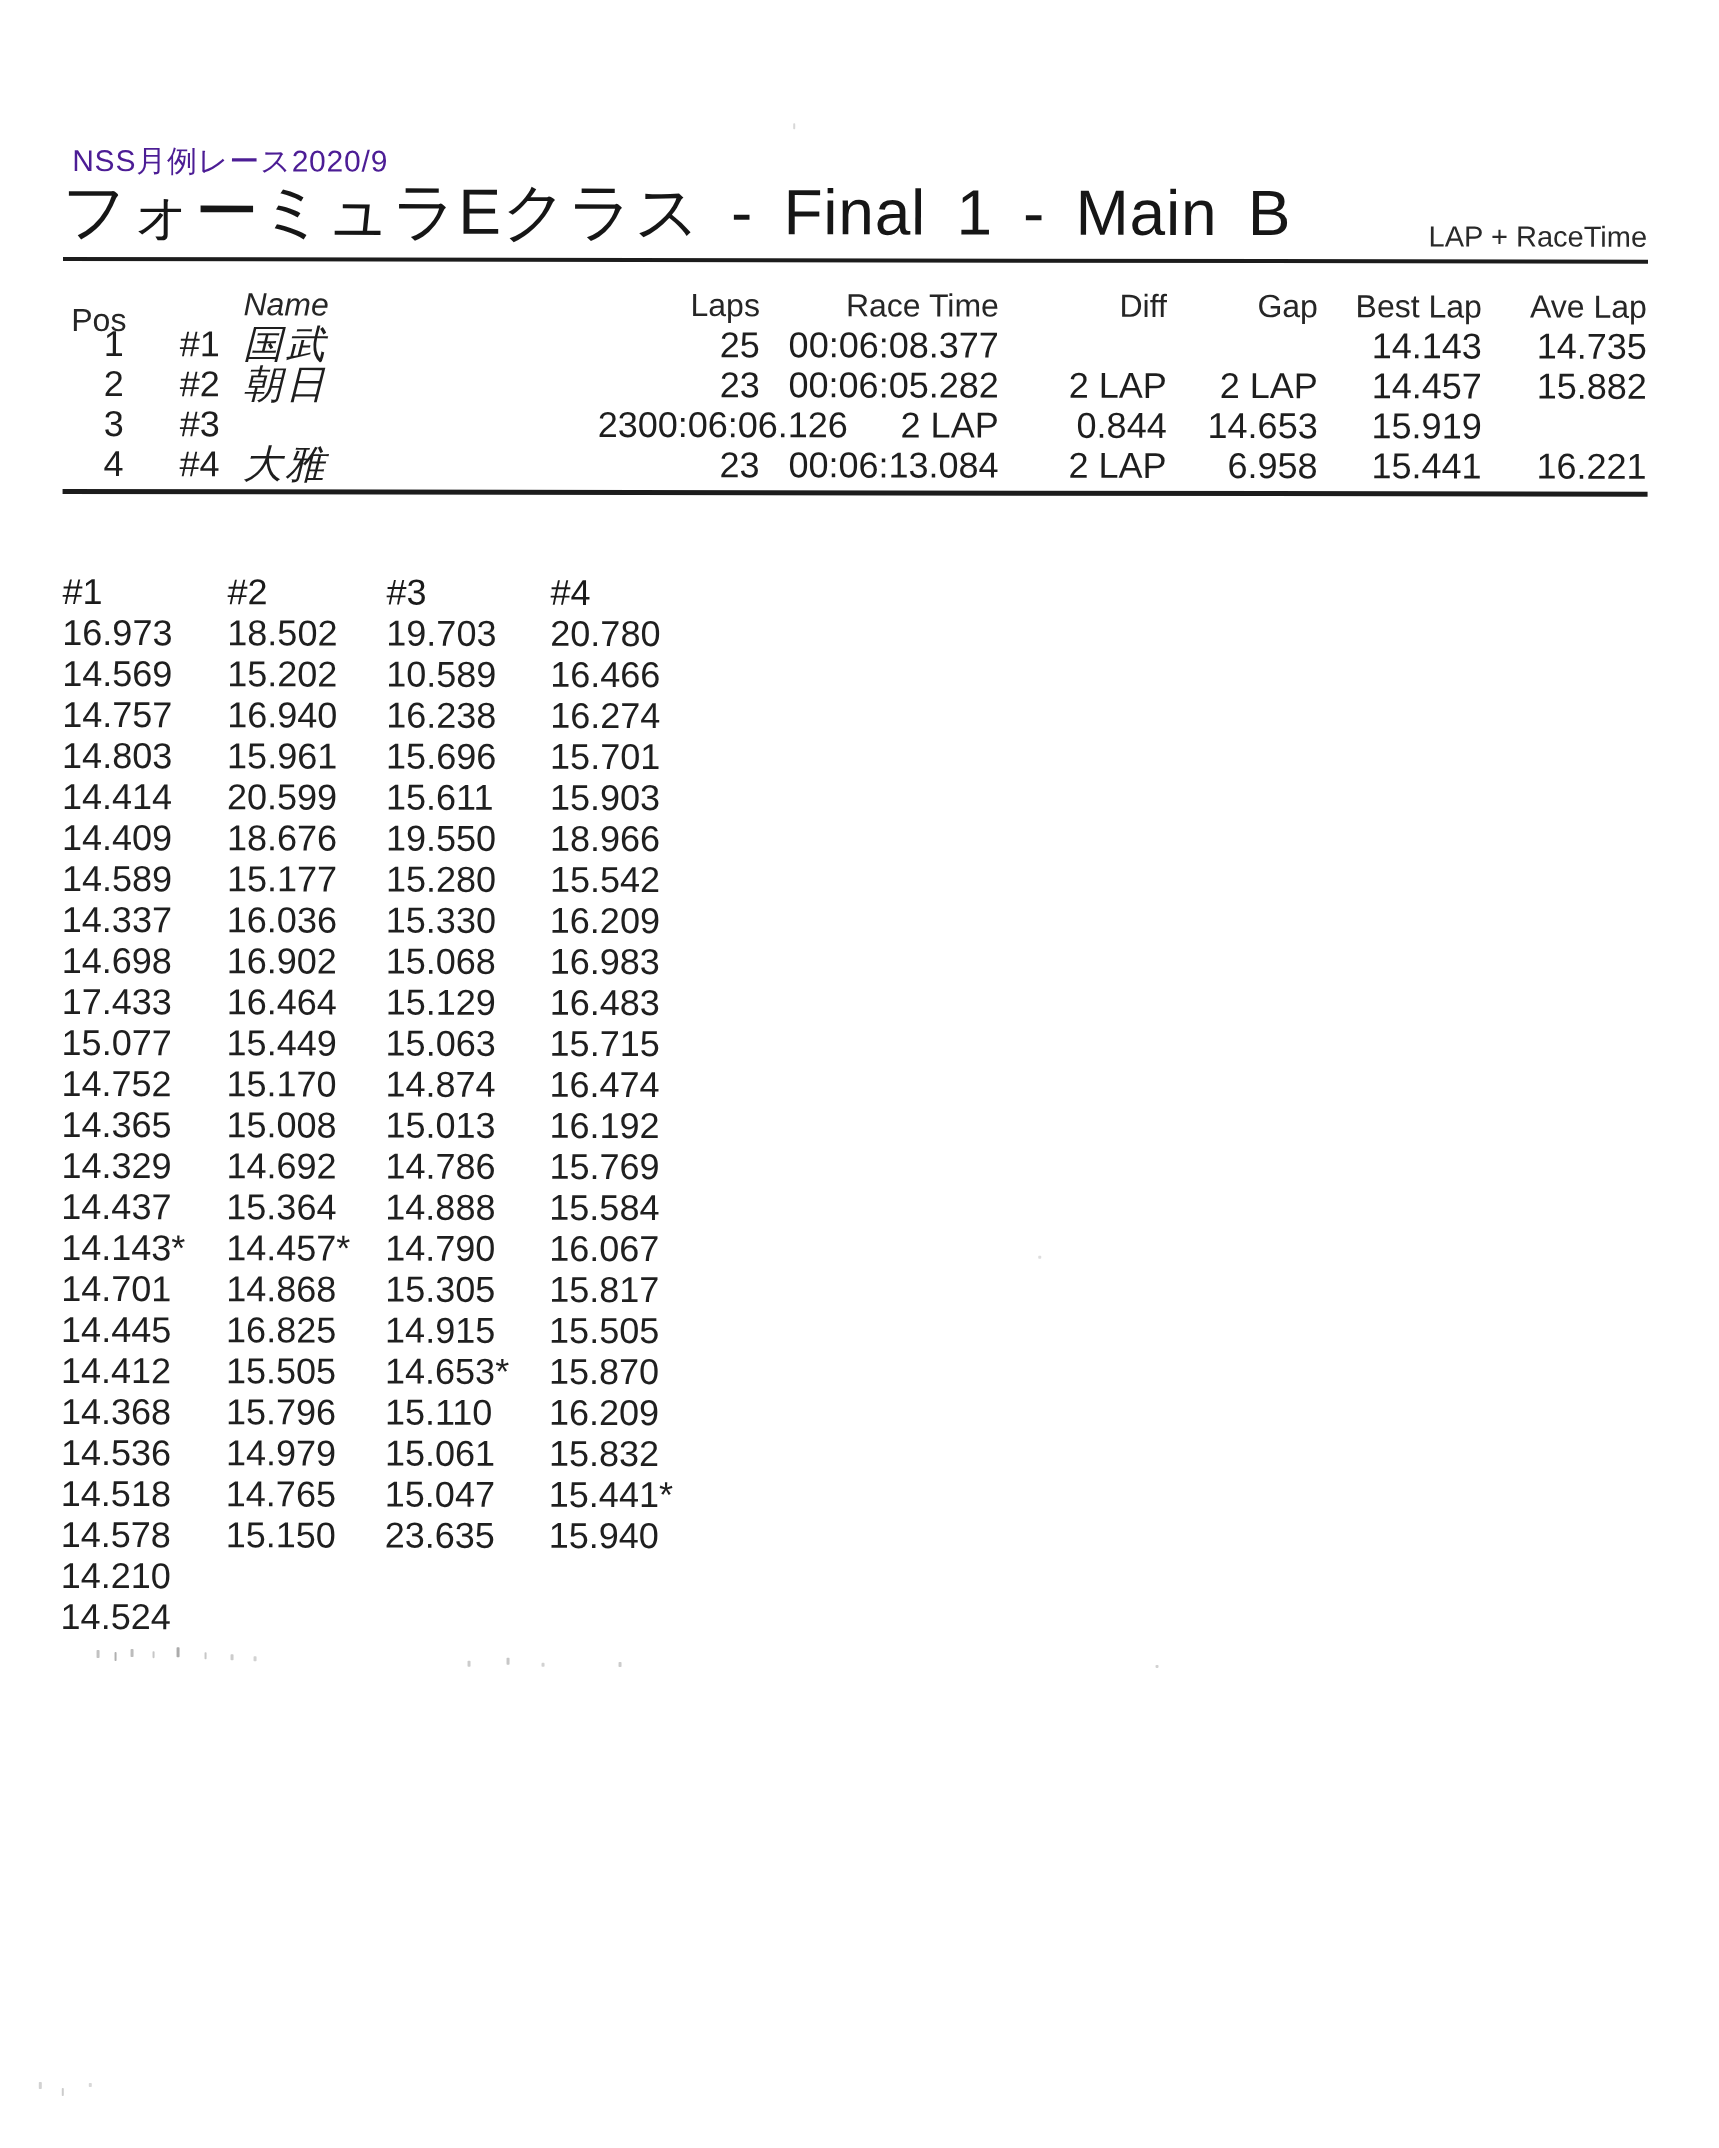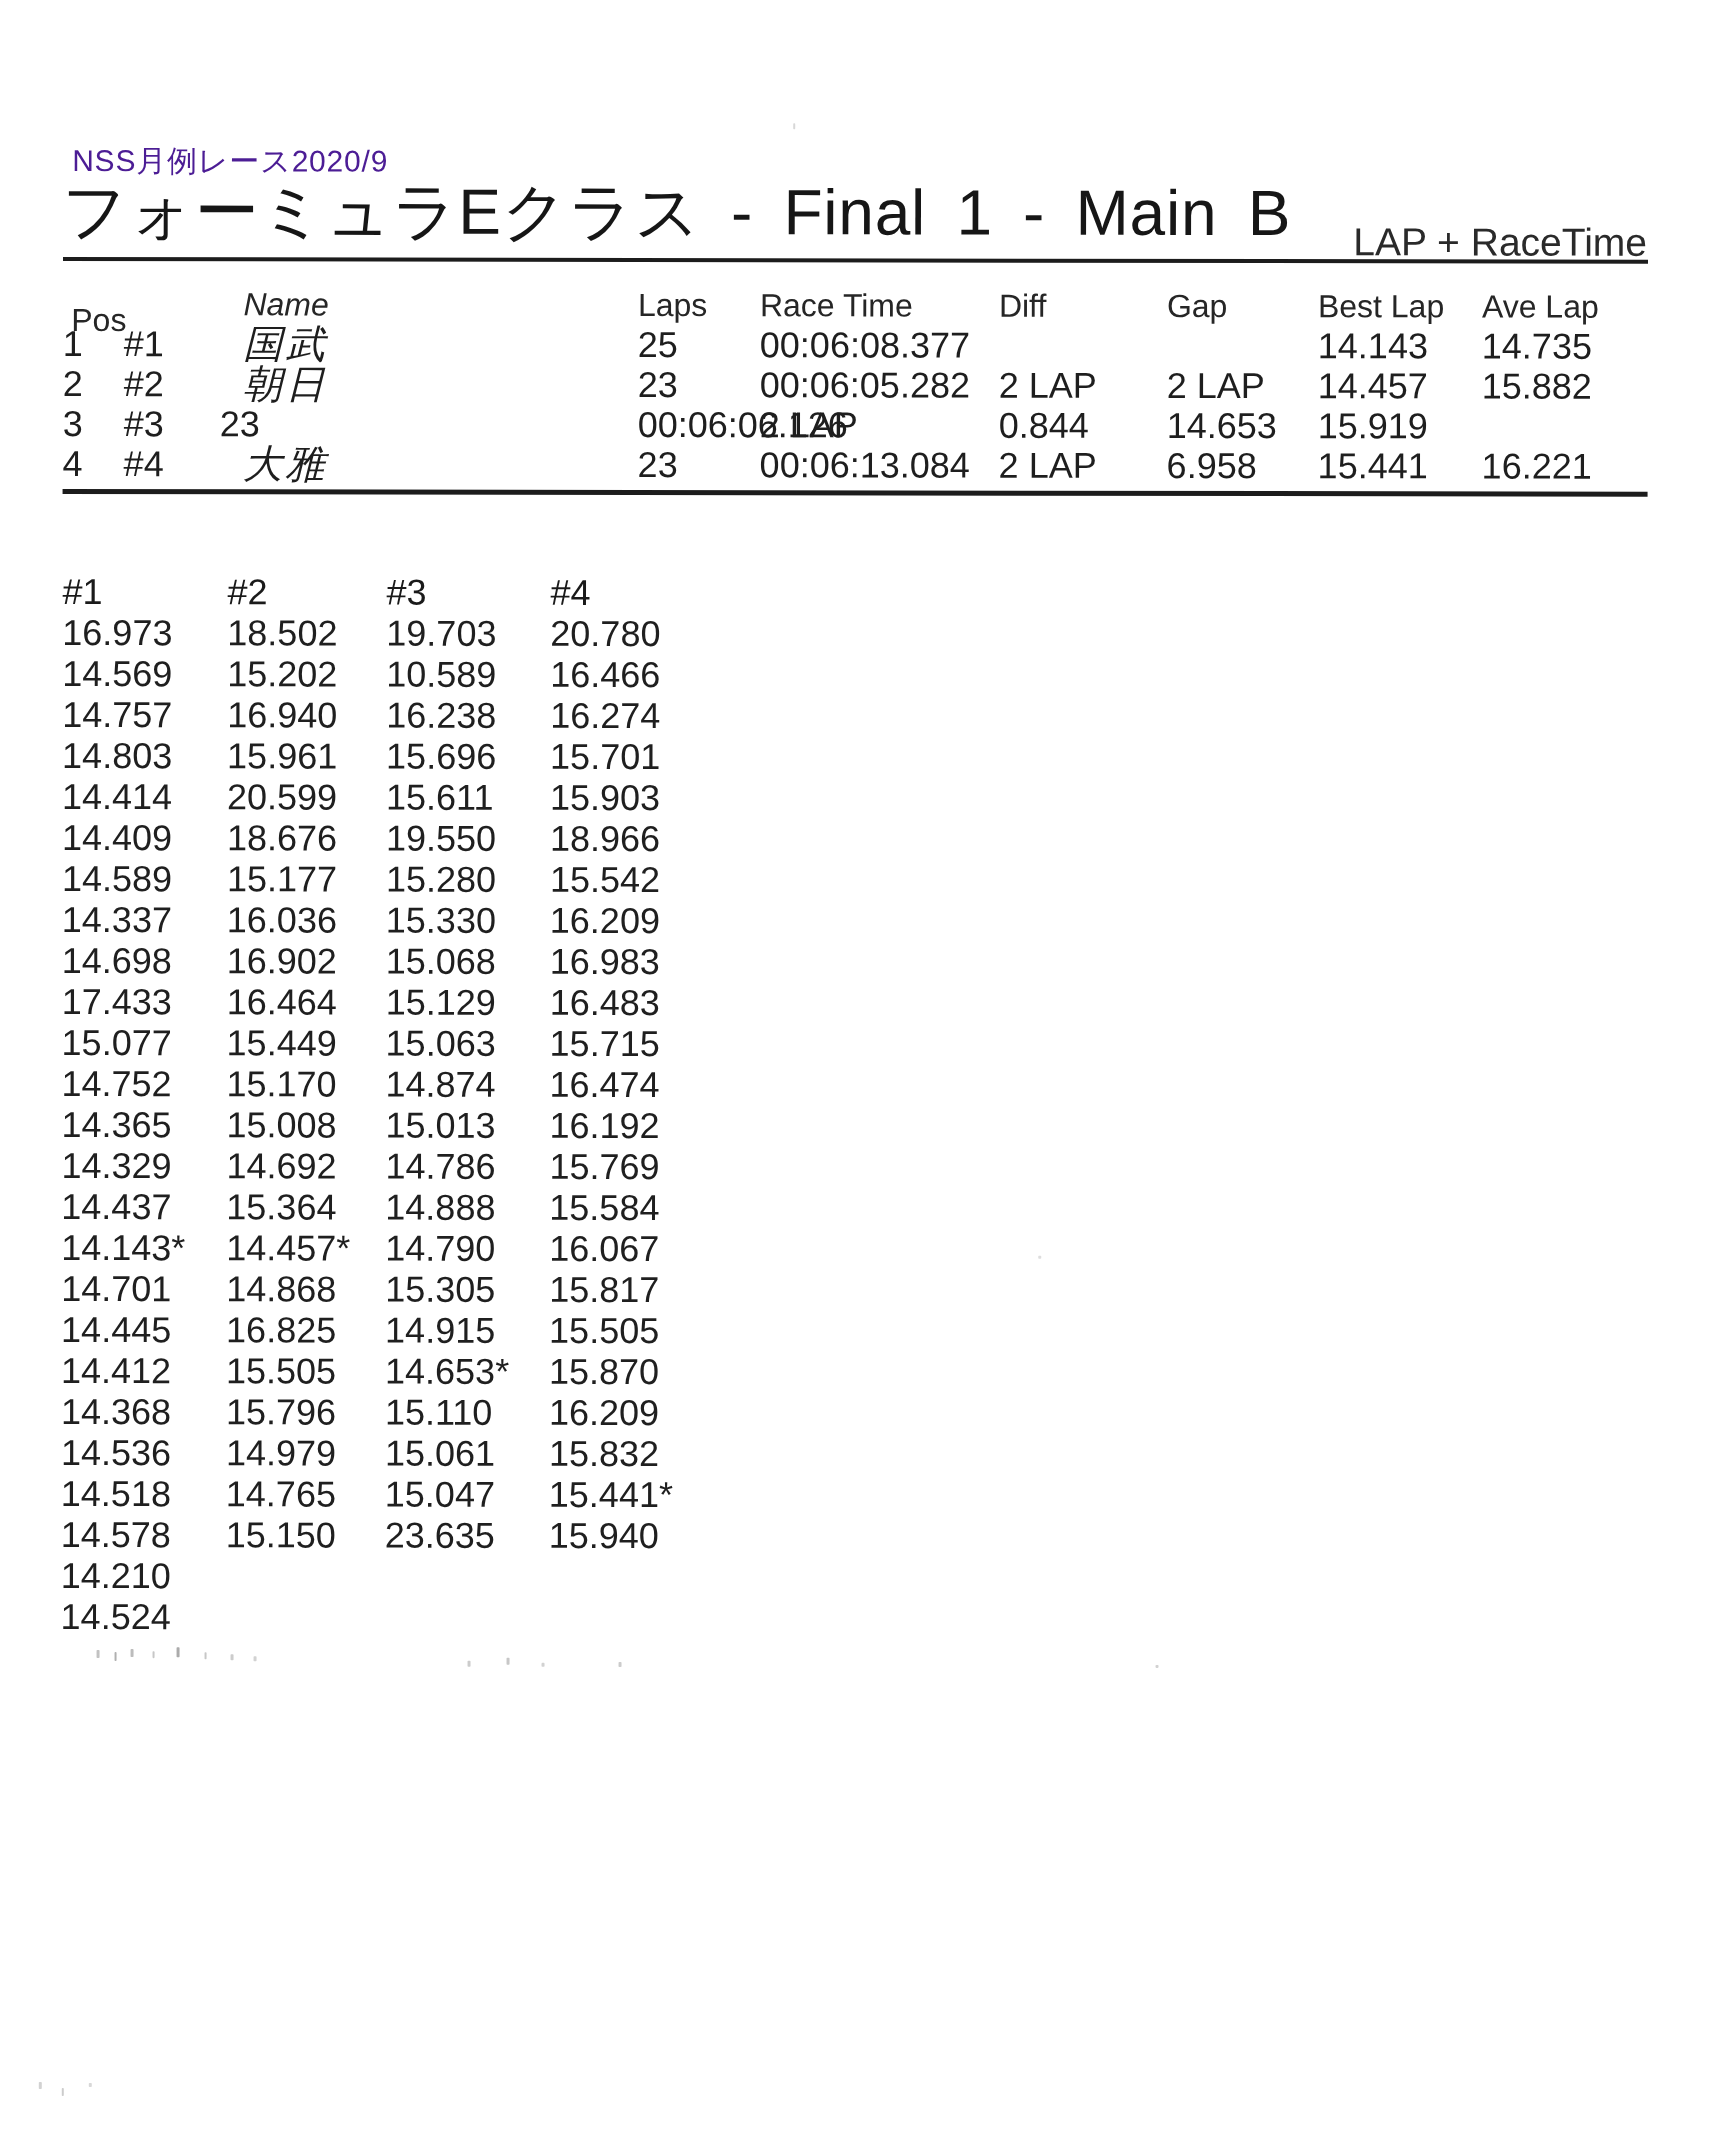--- a/index.html
+++ b/index.html
@@ -21,40 +21,40 @@
     font-size:30px;letter-spacing:0.8px;color:#4c1d95;
     white-space:nowrap;
   }
   .doc-title{
     position:absolute;left:62px;top:176px;
     font-size:64px;line-height:1.1;color:#161616;
     word-spacing:11.7px;letter-spacing:0.8px;white-space:nowrap;
   }
   .timing-label{
     position:absolute;right:72px;top:218px;
-    font-size:39px;color:#2a2a2a;white-space:nowrap;margin-left:20px;
+    font-size:29px;color:#2a2a2a;white-space:nowrap;margin-left:20px;
   }
   .rule{
     position:absolute;left:63px;width:1585px;background:#1c1c1c;
   }
   .rule-top{top:257px;height:4.2px;}
   .rule-bottom{top:489px;height:5px;}
 
   
   .results{
     position:absolute;left:63px;top:284px;width:1584px;
     font-size:36px;color:#1e1e1e;
   }
   .r-row{
     display:grid;
     grid-template-columns:61px 96px 418px 122px 239px 168px 151px 164px 165px;
     line-height:40px;height:40px;
   }
   .r-row .c{white-space:nowrap;}
-  .c.pos,.c.car,.c.laps,.c.race,.c.diff,.c.gap,.c.best,.c.ave{}
+  .c.pos,.c.car,.c.laps,.c.race,.c.diff,.c.gap,.c.best,.c.ave{text-align:right;}
   .c.name{text-align:left;padding-left:23.5px;font-size:39px;letter-spacing:3.4px;font-style:italic;}
   .r-head{font-size:32px;color:#262626;}
   .r-head .c.pos{text-align:left;padding-left:8.4px;margin-top:16px;}
   .r-head .c.name{font-size:32px;letter-spacing:0;}
 
   
   .lapchart{
     position:absolute;left:63px;top:571px;
     font-size:36px;color:#1f1f1f;
   }

